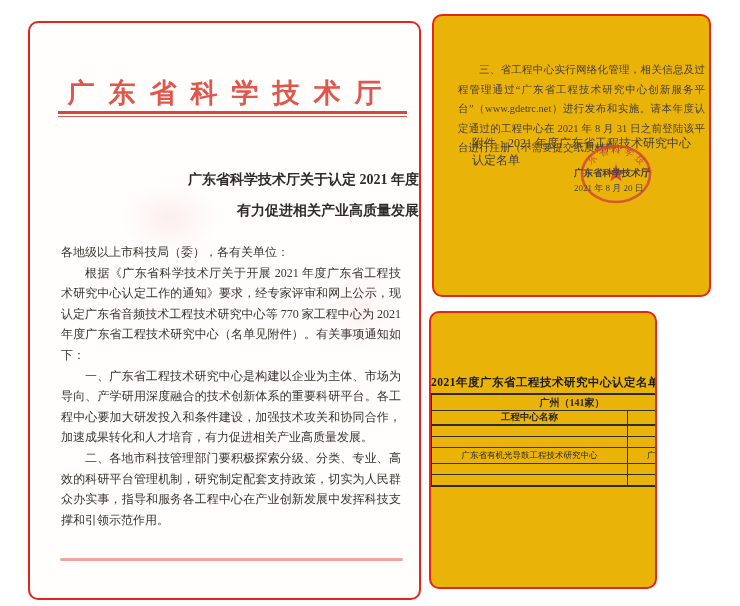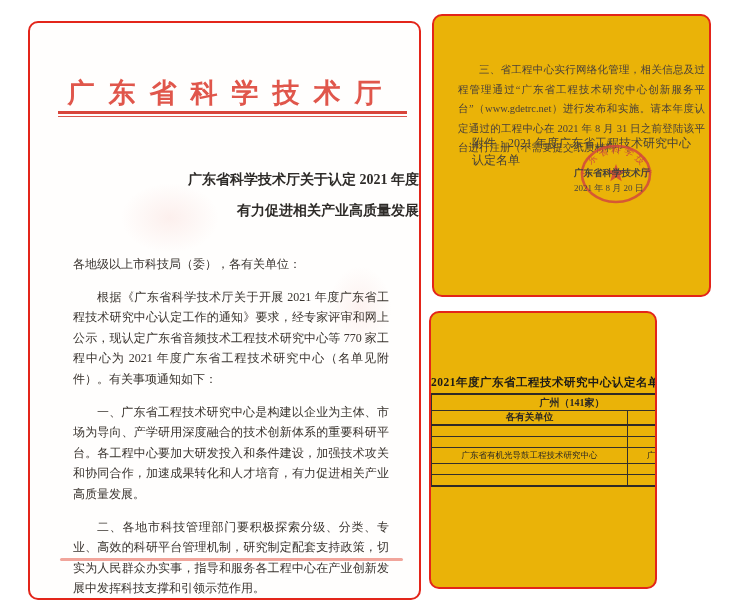--- a/index.html
+++ b/index.html
@@ -34,21 +34,21 @@
     position:absolute;top:99px;right:41px;font-size:11px;color:#6e4f45;letter-spacing:1px;
   }
   .doc-title{
     position:absolute;top:141px;left:0;width:100%;text-align:right;
     font-size:14px;font-weight:bold;color:#2e2b28;line-height:31px;
   }
   .left-body{
     position:absolute;top:219px;left:31px;width:340px;
     font-size:12px;line-height:20.6px;color:#39332e;text-align:justify;
   }
-  .left-body p{margin:12px;}
+  .left-body p{margin:0;}
   .left-body p.indent{text-indent:2em;}
   .footer-rule{
     position:absolute;top:535px;left:30px;width:343px;height:3px;
     background:#f1a59b;border-radius:2px;
   }
 
   
   .tr-body{
     position:absolute;top:44px;left:24px;width:247px;
     font-size:10.5px;line-height:19.5px;color:#4a403b;text-align:justify;text-indent:2em;margin:0;
@@ -136,21 +136,21 @@
     <table class="center-list">
       <colgroup>
           <col class="c1">
           <col class="c2">
         </colgroup>
       <tbody id="table-body">
           <tr class="region-row">
             <td colspan="2">广州（141家）</td>
           </tr>
           <tr class="head-row">
-            <th>各有关单位</th>
+            <th>工程中心名称</th>
             <th>依托单位</th>
           </tr>
           <tr class="empty-row">
             <td class="c1"></td>
             <td class="c2"></td>
           </tr>
           <tr class="empty-row">
             <td class="c1"></td>
             <td class="c2"></td>
           </tr>

